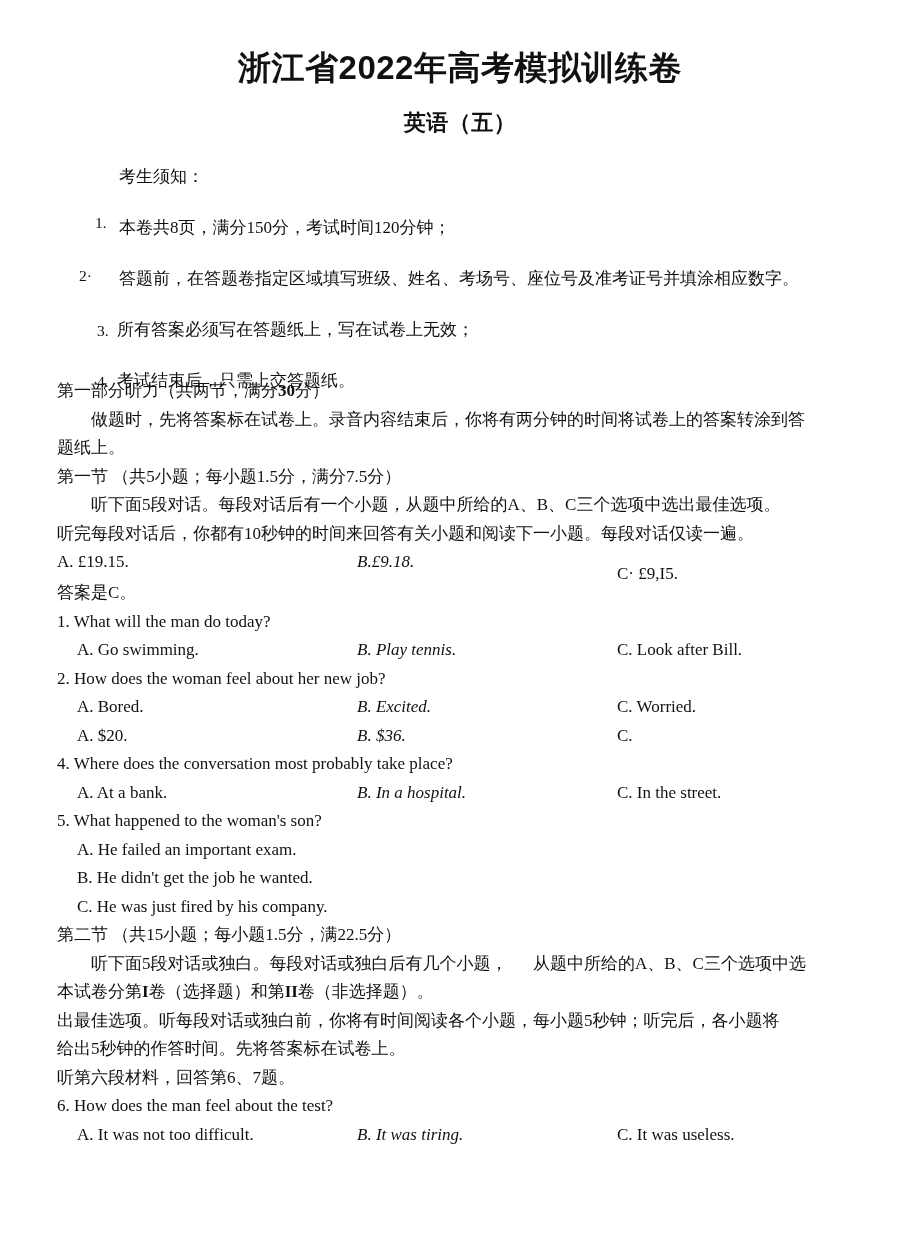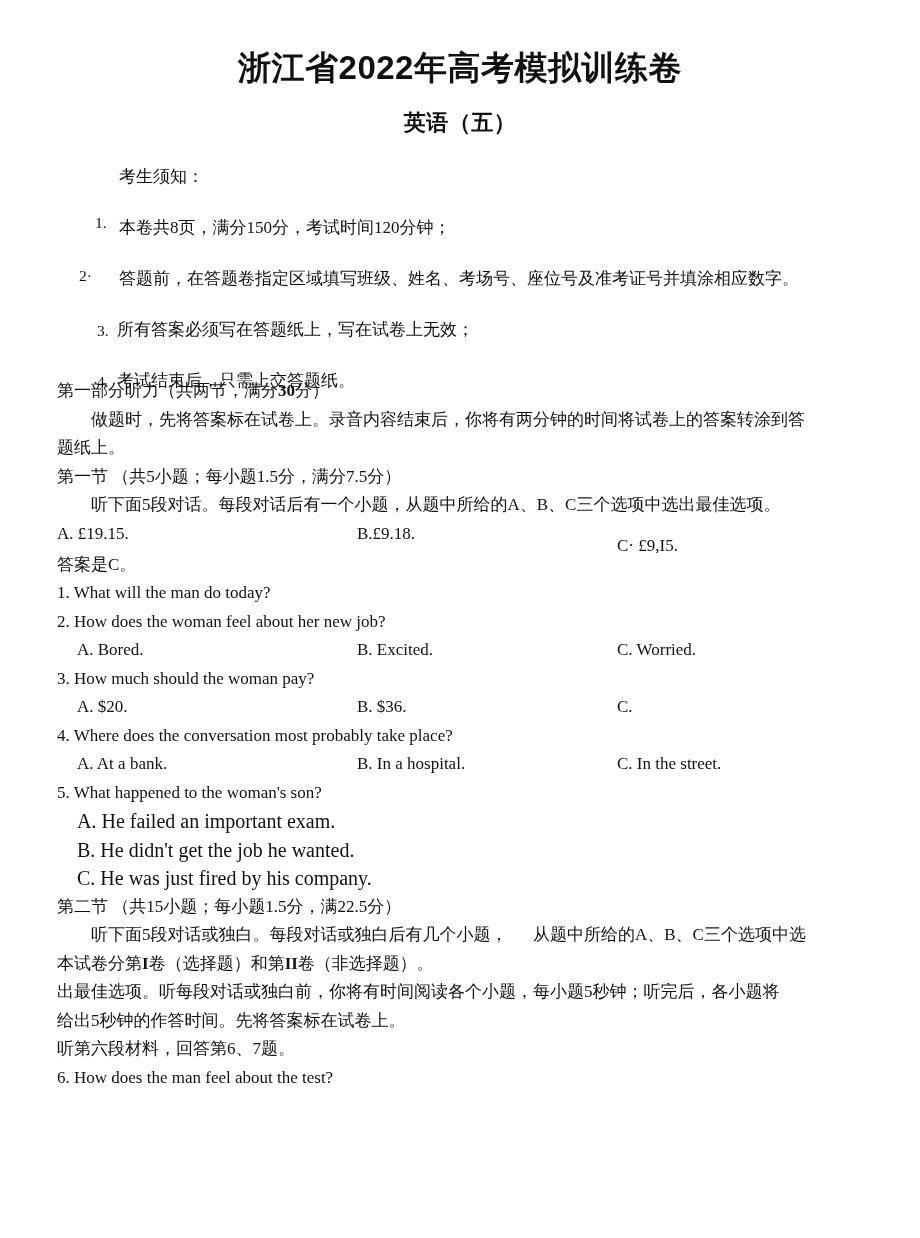--- a/index.html
+++ b/index.html
@@ -100,28 +100,28 @@
     position: relative;
     height: 28.5px;
   }
   .opt {
     position: absolute;
     top: 0;
     white-space: nowrap;
     font-size: 17px;
   }
   .opt-a { left: 20px; }
-  .opt-b { left: 300px; }
+  .opt-b { left: 300px; font-style: italic; }
   .opt-c { left: 560px; }
 
   
   .q-line { font-size: 17px; }
 
   
-  .opt-stack { padding-left: 20px; font-size: 20px; }
+  .opt-stack { padding-left: 20px; font-size: 17px; }
 
   
   .ex-opt-c {
     left: 560px;
     top: 12px;
   }
 </style>
 </head>
 <body>
 
@@ -156,38 +156,43 @@
 
   <div class="body-block" style="top: 377px;">
 
     <div class="line q-line"><span>第一部分听力（共两节，满分</span><span class="b">30</span><span>分）</span></div>
 
     <div class="line indent">做题时，先将答案标在试卷上。录音内容结束后，你将有两分钟的时间将试卷上的答案转涂到答</div>
     <div class="line">题纸上。</div>
 
     <div class="line">第一节 （共5小题；每小题1.5分，满分7.5分）</div>
     <div class="line indent">听下面5段对话。每段对话后有一个小题，从题中所给的A、B、C三个选项中选出最佳选项。</div>
+    <div class="line">听完每段对话后，你都有10秒钟的时间来回答有关小题和阅读下一小题。每段对话仅读一遍。</div>
 
     <div class="opt-row" style="height:31px;">
       <span class="opt" style="left:0px;">A. £19.15.</span>
       <span class="opt opt-b">B.£9.18.</span>
       <span class="opt ex-opt-c">C· £9,I5.</span>
     </div>
     <div class="line">答案是C。</div>
 
     <div class="line q-line">1. What will the man do today?</div>
+    <div class="opt-row">
+      <span class="opt opt-a">A. Go swimming.</span>
+      <span class="opt opt-b">B. Play tennis.</span>
+      <span class="opt opt-c">C. Look after Bill.</span>
+    </div>
 
     <div class="line q-line">2. How does the woman feel about her new job?</div>
     <div class="opt-row">
       <span class="opt opt-a">A. Bored.</span>
       <span class="opt opt-b">B. Excited.</span>
       <span class="opt opt-c">C. Worried.</span>
     </div>
 
-    <div class="line q-line">3. How much should the woman pay?</div>
     <div class="opt-row">
       <span class="opt opt-a">A. $20.</span>
       <span class="opt opt-b">B. $36.</span>
       <span class="opt opt-c">C.</span>
     </div>
 
     <div class="line q-line">4. Where does the conversation most probably take place?</div>
     <div class="opt-row">
       <span class="opt opt-a">A. At a bank.</span>
       <span class="opt opt-b">B. In a hospital.</span>
@@ -203,16 +208,21 @@
 
     <div class="line indent"><span>听下面5段对话或独白。每段对话或独白后有几个小题，</span><span>&nbsp;&nbsp;&nbsp;&nbsp;&nbsp;&nbsp;</span><span>从题中所给的A、B、C三个选项中选</span></div>
 
     <div class="line"><span>本试卷分第</span><span class="b">I</span><span>卷（选择题）和第</span><span class="b">II</span><span>卷（非选择题）。</span></div>
 
     <div class="line">出最佳选项。听每段对话或独白前，你将有时间阅读各个小题，每小题5秒钟；听完后，各小题将</div>
     <div class="line">给出5秒钟的作答时间。先将答案标在试卷上。</div>
     <div class="line">听第六段材料，回答第6、7题。</div>
 
     <div class="line q-line">6. How does the man feel about the test?</div>
+    <div class="opt-row">
+      <span class="opt opt-a">A. It was not too difficult.</span>
+      <span class="opt opt-b">B. It was tiring.</span>
+      <span class="opt opt-c">C. It was useless.</span>
+    </div>
 
   </div>
 
 </div>
 
 </body></html>

